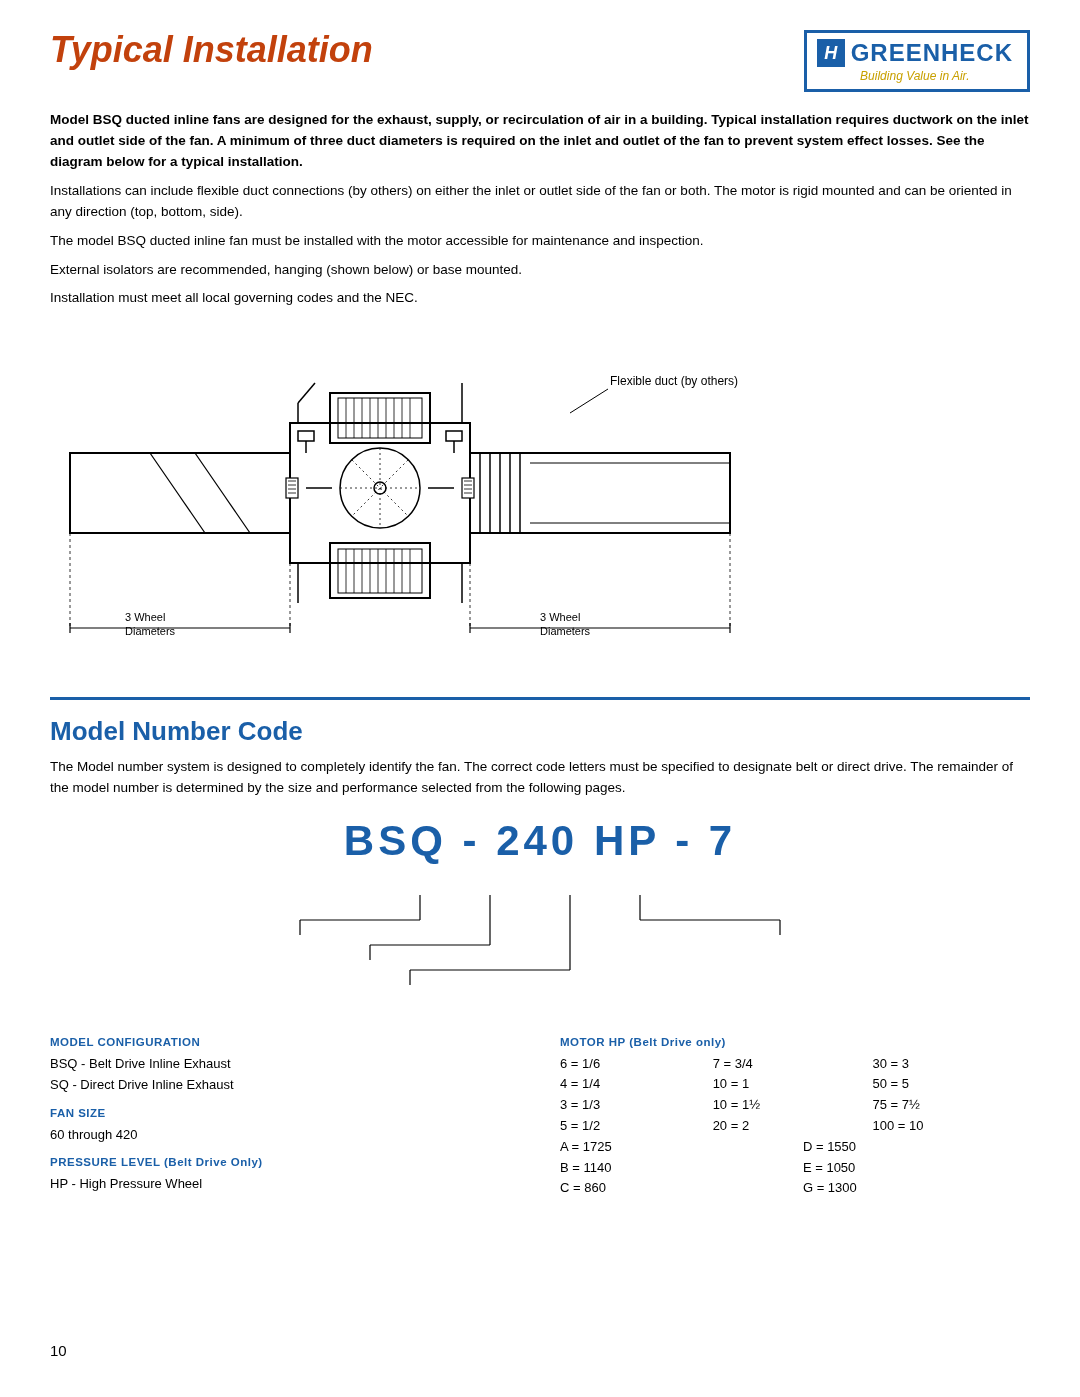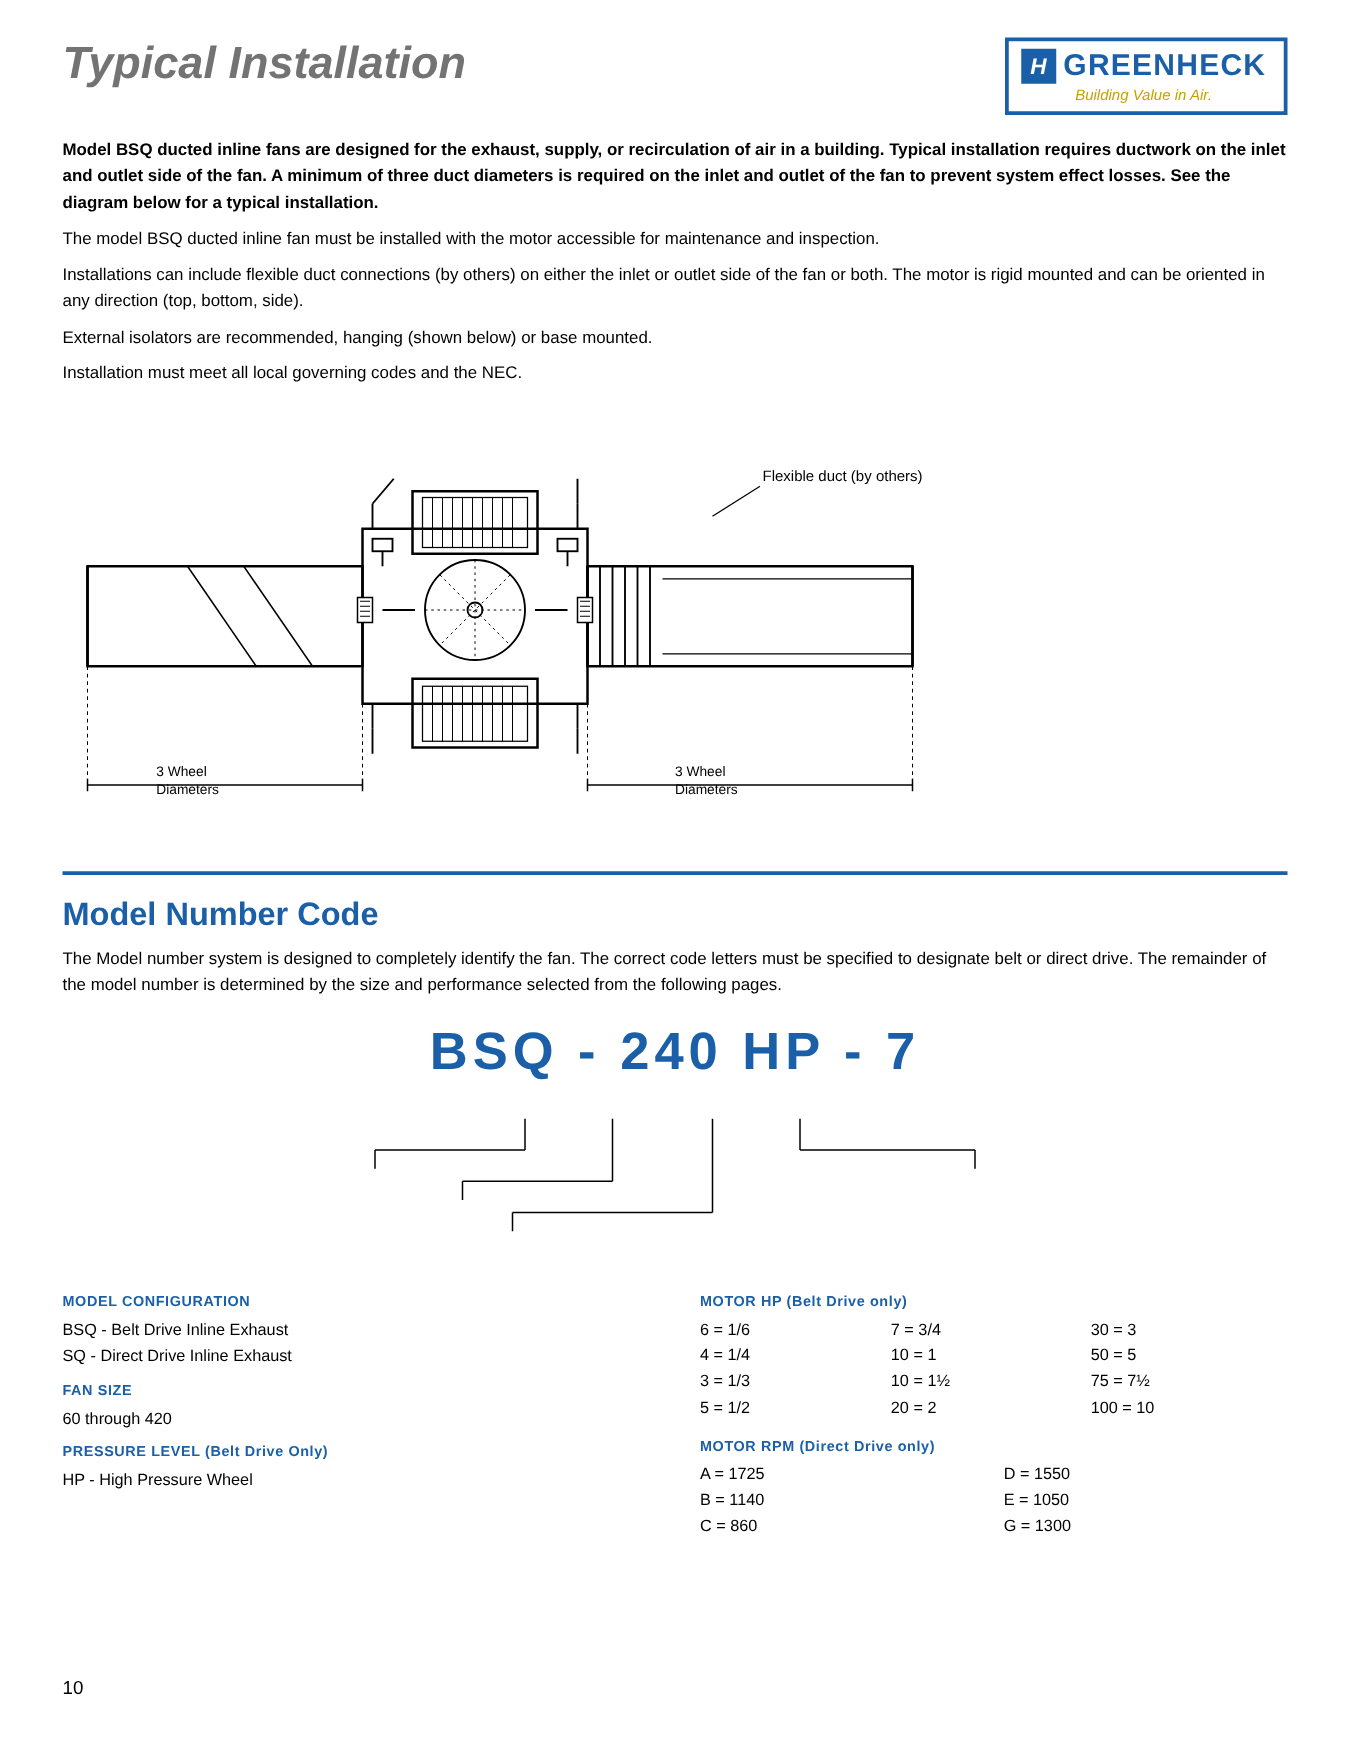--- a/index.html
+++ b/index.html
@@ -14,21 +14,21 @@
     }
     .page-header {
       display: flex;
       justify-content: space-between;
       align-items: flex-start;
       margin-bottom: 18px;
     }
     .page-title {
       font-size: 36px;
       font-weight: 900;
-      color: #737373;
+      color: #c2410c;
       font-style: italic;
       line-height: 1.1;
     }
     .logo-box {
       border: 3px solid #1a5fa8;
       padding: 6px 14px 6px 10px;
       display: flex;
       flex-direction: column;
       align-items: center;
       min-width: 200px;
@@ -154,22 +154,22 @@
         <span>H</span>
       </div>
       <span class="logo-text">GREENHECK</span>
     </div>
     <div class="logo-subtitle">Building Value in Air.</div>
   </div>
 </div>
 
 <div class="intro-text">
   <p>Model BSQ ducted inline fans are designed for the exhaust, supply, or recirculation of air in a building. Typical installation requires ductwork on the inlet and outlet side of the fan. A minimum of three duct diameters is required on the inlet and outlet of the fan to prevent system effect losses. See the diagram below for a typical installation.</p>
+  <p>Installations can include flexible duct connections (by others) on either the inlet or outlet side of the fan or both. The motor is rigid mounted and can be oriented in any direction (top, bottom, side).</p>
   <p>The model BSQ ducted inline fan must be installed with the motor accessible for maintenance and inspection.</p>
-  <p>Installations can include flexible duct connections (by others) on either the inlet or outlet side of the fan or both. The motor is rigid mounted and can be oriented in any direction (top, bottom, side).</p>
   <p>External isolators are recommended, hanging (shown below) or base mounted.</p>
   <p>Installation must meet all local governing codes and the NEC.</p>
 </div>
 
 <div class="diagram-section">
   <svg viewBox="0 0 860 340" width="860" height="340" xmlns="http://www.w3.org/2000/svg" style="font-family:Arial,sans-serif;">
 
     <text x="560" y="52" font-size="12" fill="#000">Flexible duct (by others)</text>
     <line x1="558" y1="56" x2="520" y2="80" stroke="#000" stroke-width="1"></line>
 
@@ -331,21 +331,20 @@
         <span>10 = 1</span>
         <span>50 = 5</span>
         <span>3 = 1/3</span>
         <span>10 = 1½</span>
         <span>75 = 7½</span>
         <span>5 = 1/2</span>
         <span>20 = 2</span>
         <span>100 = 10</span>
       </div>
 
-      <div class="code-label" style="margin-top:12px;">MOTOR RPM (Direct Drive only)</div>
       <div class="motor-rpm-grid">
         <span>A = 1725</span>
         <span>D = 1550</span>
         <span>B = 1140</span>
         <span>E = 1050</span>
         <span>C = 860</span>
         <span>G = 1300</span>
       </div>
     </div>
   </div>

